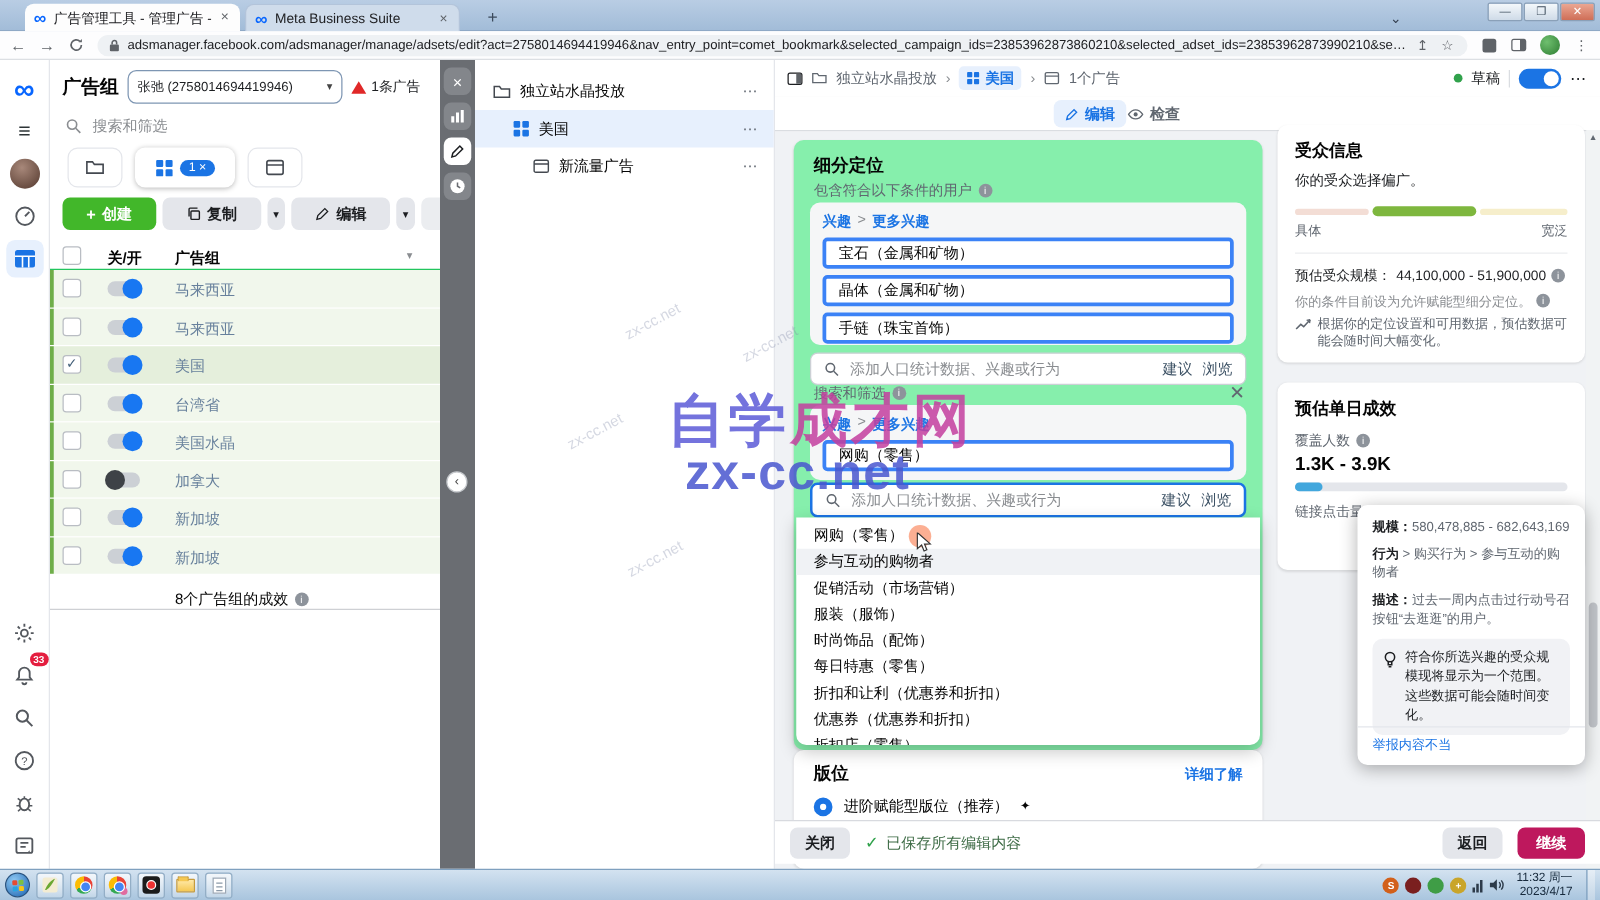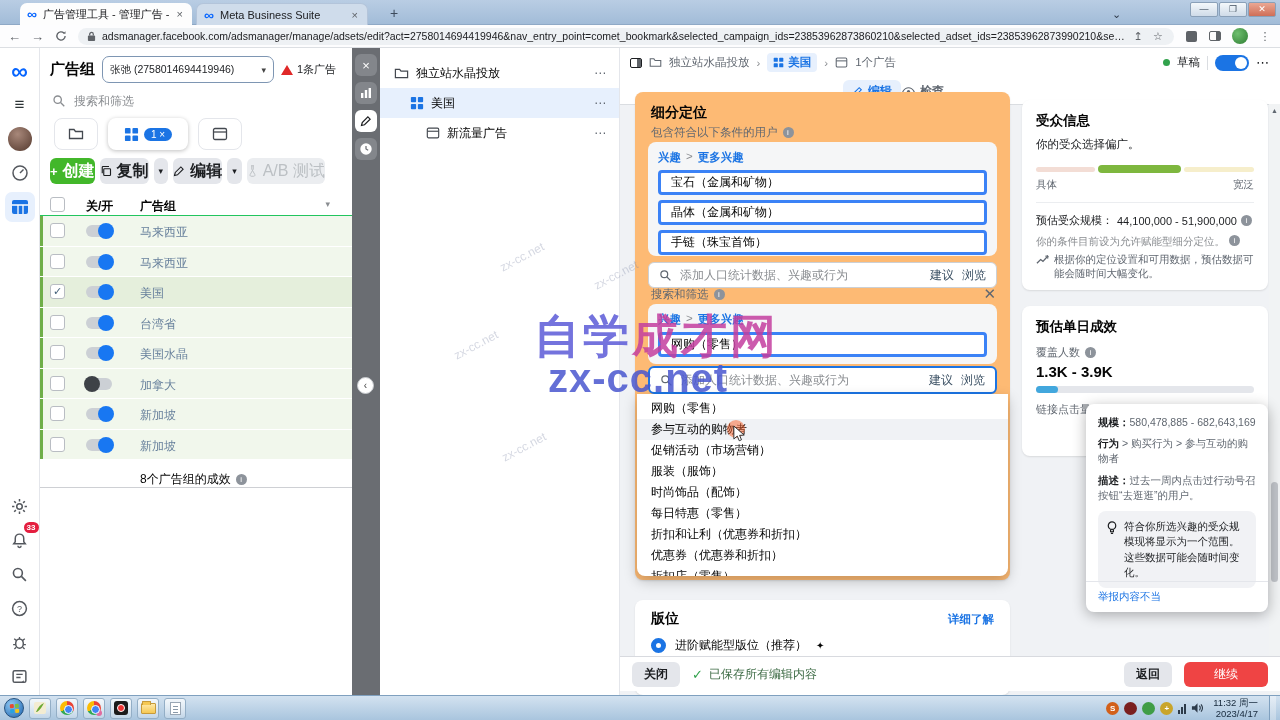--- a/index.html
+++ b/index.html
@@ -48,21 +48,21 @@
 .alertw{display:flex;align-items:center;gap:4px;font-size:11px;color:#1c1e21;white-space:nowrap;overflow:hidden}
 .warntri{width:0;height:0;border-left:6px solid transparent;border-right:6px solid transparent;border-bottom:10px solid #e02828}
 .lpsearch{display:flex;align-items:center;gap:8px;padding:5px 12px;height:26px}
 .lpsearch input{border:none;outline:none;flex:1;font-size:12px;color:#1c1e21;background:transparent}
 .lpsearch input::placeholder{color:#8a8d91}
 .tabsrow{display:flex;align-items:center;gap:10px;padding:6px 14px;height:40px}
 .ltab{width:44px;height:32px;background:#fff;border:1px solid #e4e6eb;border-radius:8px;display:flex;align-items:center;justify-content:center;gap:5px}
 .ltab.sel{width:80px;border:none;box-shadow:0 1px 4px rgba(0,0,0,.25)}
 .pill{background:#1b74e4;color:#fff;font-size:10px;border-radius:10px;padding:1px 7px;white-space:nowrap}
 .btnrow{display:flex;align-items:center;gap:5px;padding:4px 10px 10px}
-.btn{height:26px;border-radius:6px;display:flex;align-items:center;gap:5px;padding:0 0;font-size:16px;font-weight:bold;color:#1c1e21;background:#e4e6eb;white-space:nowrap}
+.btn{height:26px;border-radius:6px;display:flex;align-items:center;gap:5px;padding:0 19px;font-size:12px;font-weight:bold;color:#1c1e21;background:#e4e6eb;white-space:nowrap}
 .btn.green{background:#42b72a;color:#fff}
 .btn.green::before{content:"+";font-weight:bold;font-size:13px}
 .btn.caretbtn{padding:0 5px;font-size:9px;color:#1c1e21}
 .btn.dis{background:#ebedf0;color:#bcc0c4;font-weight:normal}
 .thead{height:22px;border-bottom:1px solid #22c55e;position:relative;font-size:12px;font-weight:bold;color:#050505}
 .thead .c1{position:absolute;left:10px;top:3px}
 .thead .l1{position:absolute;left:46px;top:4px}
 .thead .l2{position:absolute;left:100px;top:4px}
 .thead .sort{position:absolute;right:22px;top:5px;color:#8a8d91;font-weight:normal;font-size:9px}
 .cbox{width:15px;height:15px;background:#fff;border:1px solid #b9bdc3;border-radius:3px;font-size:11px;line-height:13px;text-align:center;color:#44617a}
@@ -99,21 +99,21 @@
 .ehgrow{flex:1}
 .draftdot{width:7px;height:7px;border-radius:50%;background:#31a24c}
 .ehtoggle{width:34px;height:16px;border-radius:9px;background:#1b74e4;position:relative}
 .ehtoggle::after{content:"";position:absolute;right:2px;top:2px;width:12px;height:12px;border-radius:50%;background:#fff}
 .vdiv{width:1px;height:14px;background:#dadde1}
 .dots3{color:#1c1e21;font-size:13px;letter-spacing:1px}
 .etabs{height:28px;background:#fff;border-bottom:1px solid #dadde1;position:relative}
 .etab{position:absolute;top:3px;height:22px;display:flex;align-items:center;gap:5px;padding:0 9px;border-radius:6px;font-size:12px;font-weight:bold;color:#606770}
 .etab.sel{background:#e7f0fd;color:#1b74e4}
 
-.card1{position:absolute;left:15px;top:44px;width:375px;height:488px;background:#fdba74;border-radius:8px;box-shadow:0 1px 2px rgba(0,0,0,.1)}
+.card1{position:absolute;left:15px;top:64px;width:375px;height:488px;background:#86efac;border-radius:8px;box-shadow:0 1px 2px rgba(0,0,0,.1)}
 .h3{position:absolute;left:16px;top:12px;font-size:14px;font-weight:bold;color:#050505}
 .sub{position:absolute;left:16px;top:33px;display:flex;align-items:center;gap:5px;font-size:11.5px;color:#606770}
 .gbox{position:absolute;left:13px;right:13px;background:#f5f6f7;border-radius:8px;padding:8px 10px 6px}
 .gb1{top:50px;height:114px}
 .gb2{top:212px;height:60px}
 .gpath{font-size:11.5px;font-weight:bold;color:#1b74e4;display:flex;gap:5px}
 .gpath .sep{color:#8a8d91;font-weight:normal}
 .gitem{margin-top:5px;height:25px;background:#fff;border:3px solid #3b82f6;border-radius:4px;display:flex;align-items:center;padding:0 10px;font-size:12px;color:#050505}
 .srch{position:absolute;left:13px;right:13px;height:26px;border:1px solid #ccd0d5;border-radius:6px;background:#fff;display:flex;align-items:center;gap:8px;padding:0 10px}
 .srch input{border:none;outline:none;flex:1;font-size:12px;background:transparent;min-width:0}
@@ -132,21 +132,21 @@
 .c2head .t{font-size:14px;font-weight:bold;color:#050505;flex:1}
 .c2head .lm{font-size:11.5px;color:#1b74e4;font-weight:bold}
 .radiorow{display:flex;align-items:center;gap:9px;margin-top:9px}
 .radio{width:15px;height:15px;border-radius:50%;border:5px solid #1b74e4;background:#fff}
 .radiolbl{font-size:12px;color:#050505}
 .spark{color:#050505;font-size:10px}
 .pdesc{margin-left:25px;margin-top:3px;font-size:10.5px;color:#606770;white-space:nowrap;overflow:hidden}
 
 .bbar{position:absolute;left:0;top:608px;width:660px;height:35px;background:#fff;border-top:1px solid #d8dadf;display:flex;align-items:center;gap:12px;padding:0 12px;z-index:10}
 .gbtn{height:25px;border-radius:6px;background:#e4e6eb;display:flex;align-items:center;padding:0 12px;font-size:12px;font-weight:bold;color:#1c1e21}
-.bluebtn{height:25px;border-radius:6px;background:#ef4444;display:flex;align-items:center;padding:0 30px;font-size:12px;font-weight:normal;color:#fff}
+.bluebtn{height:25px;border-radius:6px;background:#be185d;display:flex;align-items:center;padding:0 15px;font-size:12px;font-weight:bold;color:#fff}
 .saved{display:flex;align-items:center;gap:6px;font-size:12px;color:#3d6b45}
 .savedchk{color:#31a24c;font-size:13px;font-weight:bold}
 .bbgrow{flex:1}
 
 .cardA{position:absolute;left:402px;top:52px;width:246px;height:190px;background:#fff;border-radius:8px;box-shadow:0 1px 2px rgba(0,0,0,.1);padding:12px 14px}
 .cardB{position:absolute;left:402px;top:258px;width:246px;height:150px;background:#fff;border-radius:8px;box-shadow:0 1px 2px rgba(0,0,0,.1);padding:12px 14px;overflow:hidden}
 .ct{font-size:13.5px;font-weight:bold;color:#050505}
 .csub{margin-top:7px;font-size:11.5px;color:#1c1e21}
 .gauge{margin-top:13px;display:flex;align-items:center;gap:3px}
 .gs1{width:27%;height:5px;background:#f3ddd5;border-radius:3px}

